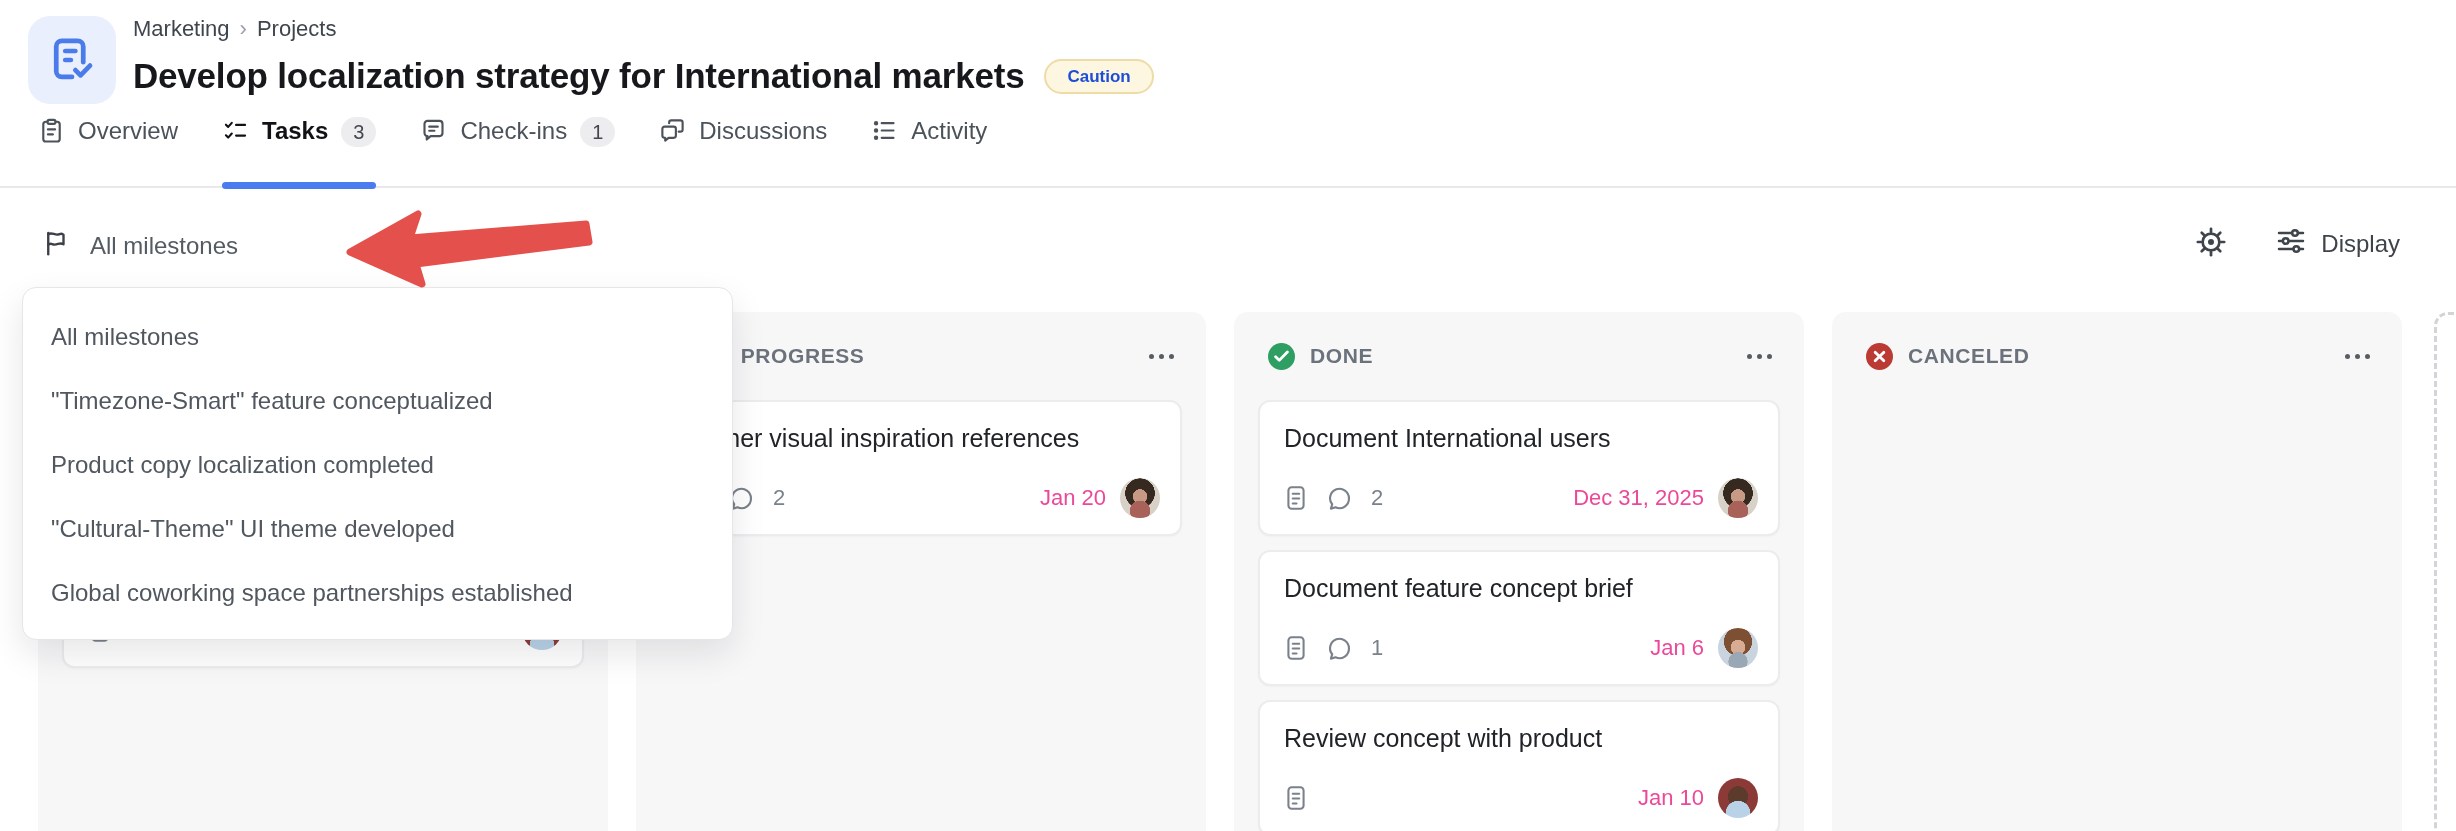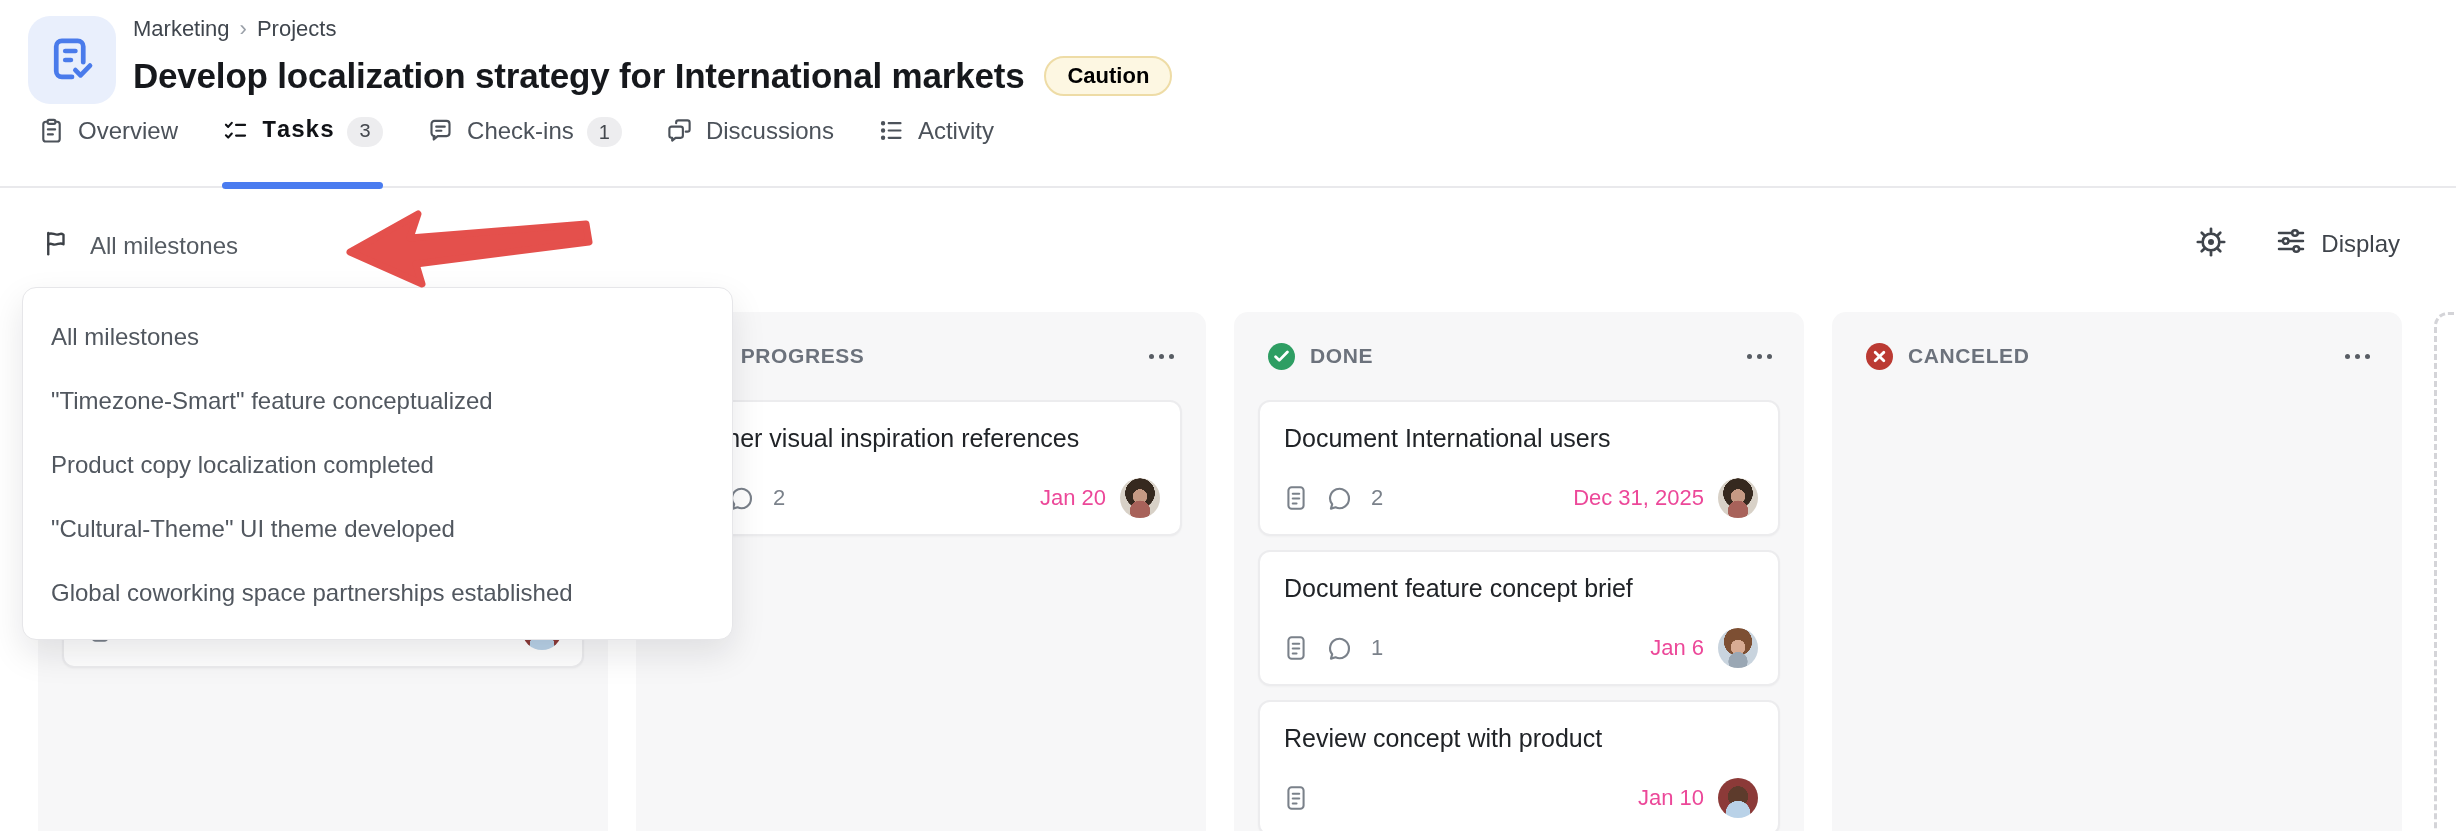--- a/index.html
+++ b/index.html
@@ -7,29 +7,29 @@
     font-family:"Liberation Sans", sans-serif; color:#191c20; }
 
   
   .app-icon { position:absolute; left:28px; top:16px; width:88px; height:88px;
     border-radius:22px; background:#e9effc; display:flex; align-items:center; justify-content:center; }
   .head-text { position:absolute; left:133px; top:16px; }
   .breadcrumb { font-size:22px; color:#3f454d; display:flex; gap:10px; }
   .breadcrumb .sep { color:#9aa0a8; font-size:22px; }
   .title-row { margin-top:14px; display:flex; align-items:center; gap:20px; }
   .page-title { font-size:35px; font-weight:700; color:#16181c; letter-spacing:-0.2px; }
-  .caution-badge { background:#fdf7e2; border:2px solid #eedca6; color:#000000;
-    font-size:22px; font-weight:600; border-radius:22px; padding:7px 21px; line-height:1; }
+  .caution-badge { background:#fdf7e2; border:2px solid #eedca6; color:#1d4ed8;
+    font-size:17px; font-weight:600; border-radius:22px; padding:7px 21px; line-height:1; }
 
   
   .tabs { position:absolute; left:0; top:118px; width:2456px; height:70px;
     border-bottom:2px solid #e9e9ec; display:flex; align-items:center; padding-left:38px; }
   .tab { position:relative; height:70px; display:flex; align-items:flex-start; gap:13px;
     margin-right:44px; font-size:24px; color:#4c525a; cursor:pointer; }
-  .tab.active { color:#101216; font-weight:700;font-family:Liberation Mono, monospace; }
+  .tab.active { color:#101216; font-weight:700; }
   .tab.active::after { content:""; position:absolute; left:0; right:0; bottom:-2px;
     height:7px; border-radius:4px; background:#4a7cf0; }
   .count-pill { background:#ededef; color:#44484e; font-size:20px; font-weight:400;
     border-radius:15px; padding:5px 12px; line-height:1; }
   .tab svg { display:block; }
 
   
   .filter-row { position:absolute; left:0; top:214px; width:2456px; height:76px; }
   .milestone-filter { position:absolute; left:42px; top:14px; display:flex; align-items:center;
     gap:18px; font-size:24px; color:#555b62; cursor:pointer; }

